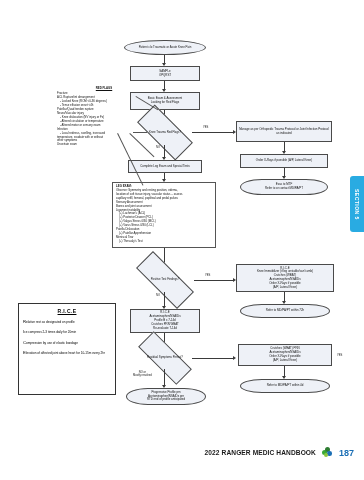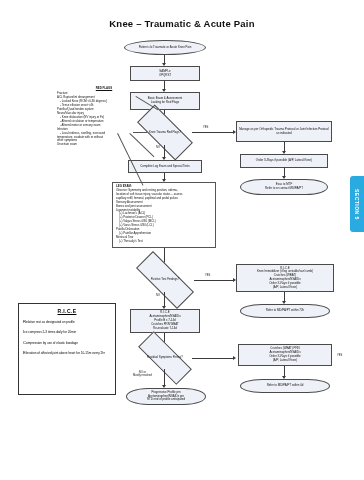--- a/index.html
+++ b/index.html
@@ -122,21 +122,20 @@
   .logo i:nth-child(1){width:5px;height:5px;background:#3aa935;left:0;top:3px;}
   .logo i:nth-child(2){width:5px;height:5px;background:#2e7d32;left:3px;top:0;}
   .logo i:nth-child(3){width:4.5px;height:4.5px;background:#1b6fb5;left:5.5px;top:4px;}
   .logo i:nth-child(4){width:4px;height:4px;background:#8cc63f;left:2px;top:5.5px;}
 </style>
 </head>
 <body>
 
 <div class="page">
 
-  <div class="title">Knee – Traumatic &amp; Acute Pain</div>
 
   <div class="node term" style="left:124px;top:40px;width:82px;height:15px;">
     <div class="inner" style="white-space:pre-line;">Patient c/o Traumatic or Acute Knee Pain</div>
   </div>
 
   <div class="ln-v" style="left:164px;top:55px;height:9px;"></div>
   <div class="arrow" style="left:162px;top:63px;"></div>
 
   <div class="node" style="left:130px;top:66px;width:70px;height:15px;">
     <div class="inner" style="white-space:pre-line;">SAMPLe
@@ -324,14 +323,24 @@
     </div>
     <div class="rline">
       <b>E</b><span>levation of affected joint above heart for 10-15m every 2hr</span>
     </div>
   </div>
 
   <div class="sectiontab">
     <span>SECTION 5</span>
   </div>
 
+  <div class="footer">
+    <div class="fttl">2022 RANGER MEDIC HANDBOOK</div>
+    <div class="logo">
+      <i></i>
+        <i></i>
+        <i></i>
+        <i></i>
+    </div>
+    <div class="pgno">187</div>
+  </div>
 
 </div>
 
 </body></html>

